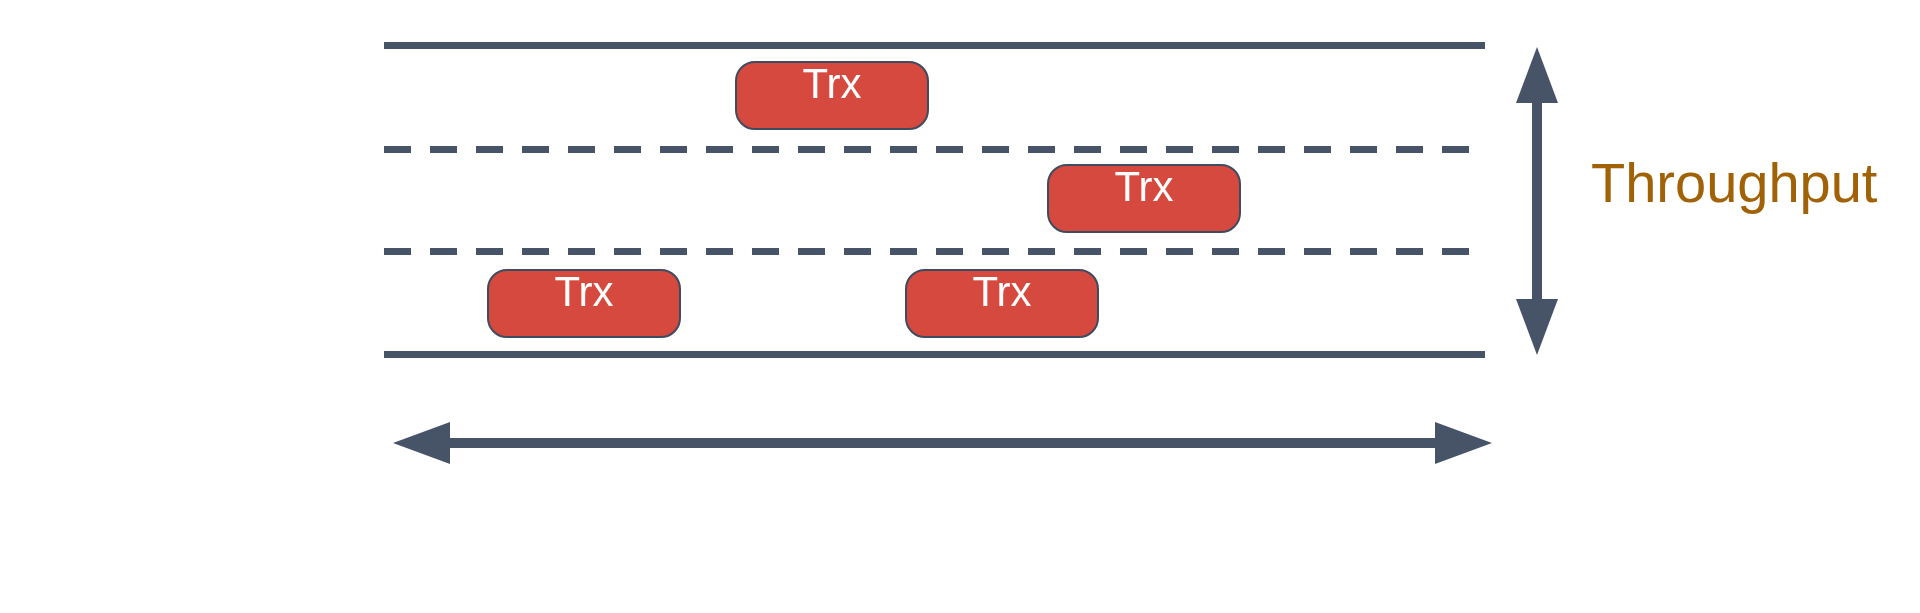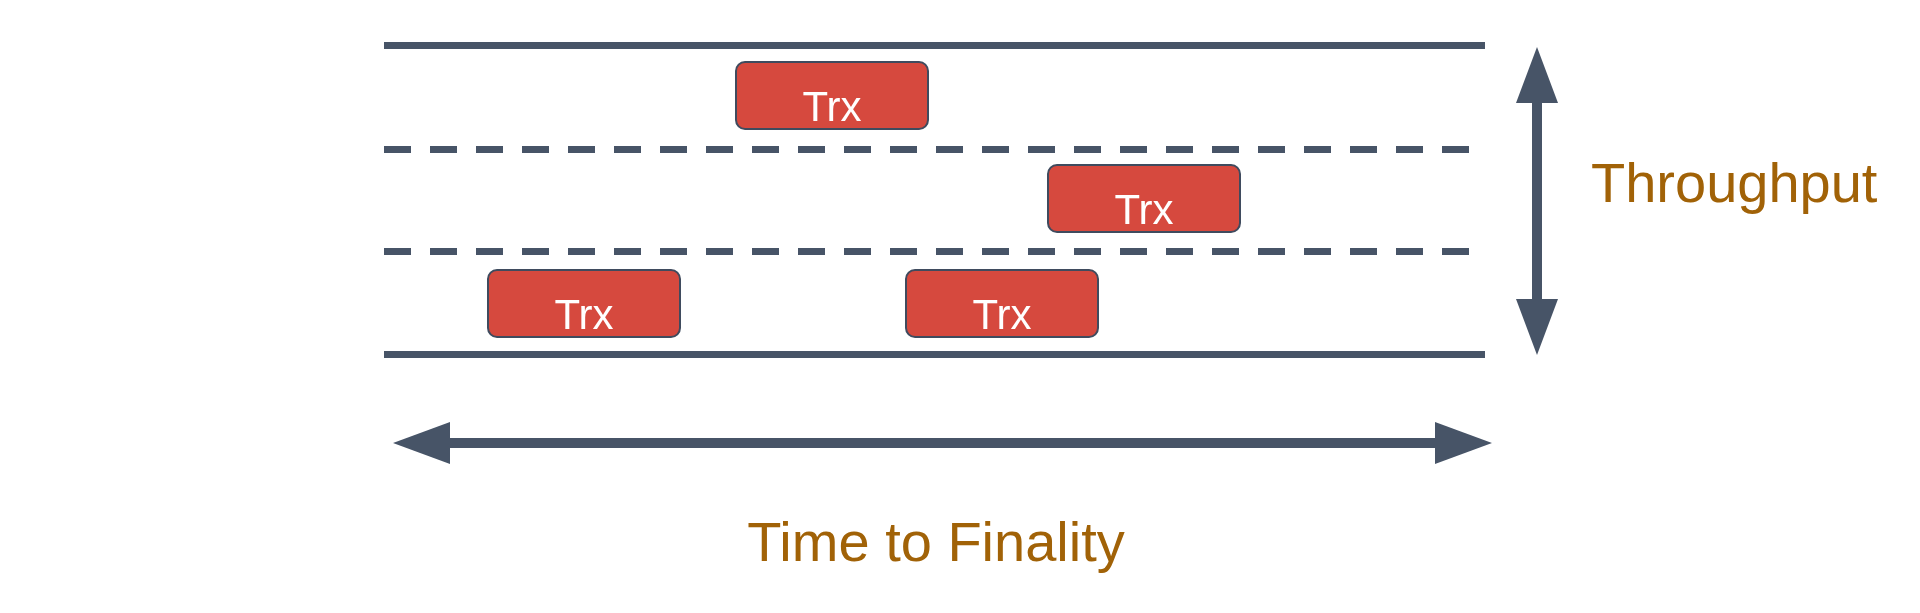--- a/index.html
+++ b/index.html
@@ -31,23 +31,23 @@
   .line-dash2  { top: 248px; }
   .line-bottom { top: 351px; }
 
   
   .trx-box {
     position: absolute;
     width: 190px;
     height: 65px;
     background: #d6493e;
     border: 2.5px solid #3f4b5e;
-    border-radius: 10px;
+    border-radius: 20px;
     display: flex;
-    align-items: flex-end;
+    align-items: flex-start;
     justify-content: center;
     color: #ffffff;
     font-size: 42px;
     line-height: 1;
   }
   .trx-1 { left: 735px;  top: 61px;  }
   .trx-2 { left: 1047px; top: 164px; }
   .trx-3 { left: 487px;  top: 269px; }
   .trx-4 { left: 905px;  top: 269px; }
 
@@ -131,15 +131,14 @@
     <div class="arrow-part v-shaft"></div>
     <div class="arrow-part v-head-down"></div>
   </div>
   <div class="axis-label throughput-label">Throughput</div>
 
   <div>
     <div class="arrow-part h-head-left"></div>
     <div class="arrow-part h-shaft"></div>
     <div class="arrow-part h-head-right"></div>
   </div>
-  <div class="axis-label ttf-label">Time to Finality</div>
 
 </div>
 
 </body></html>

